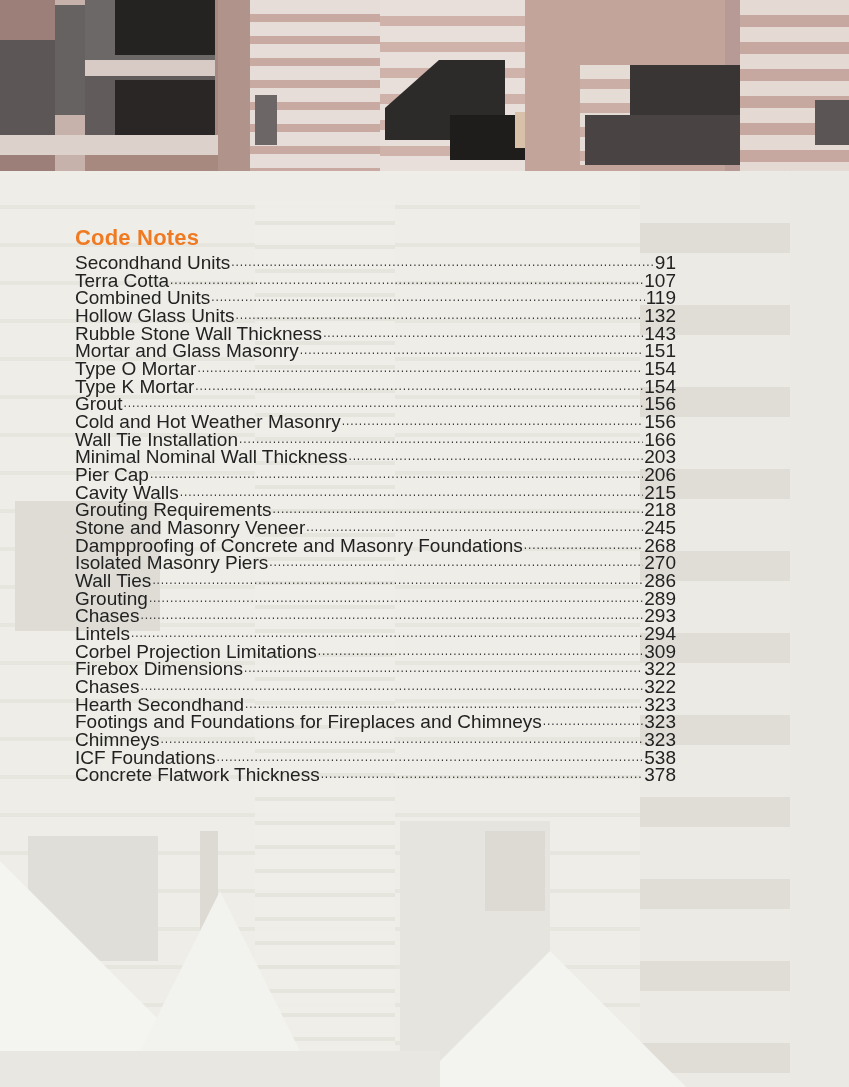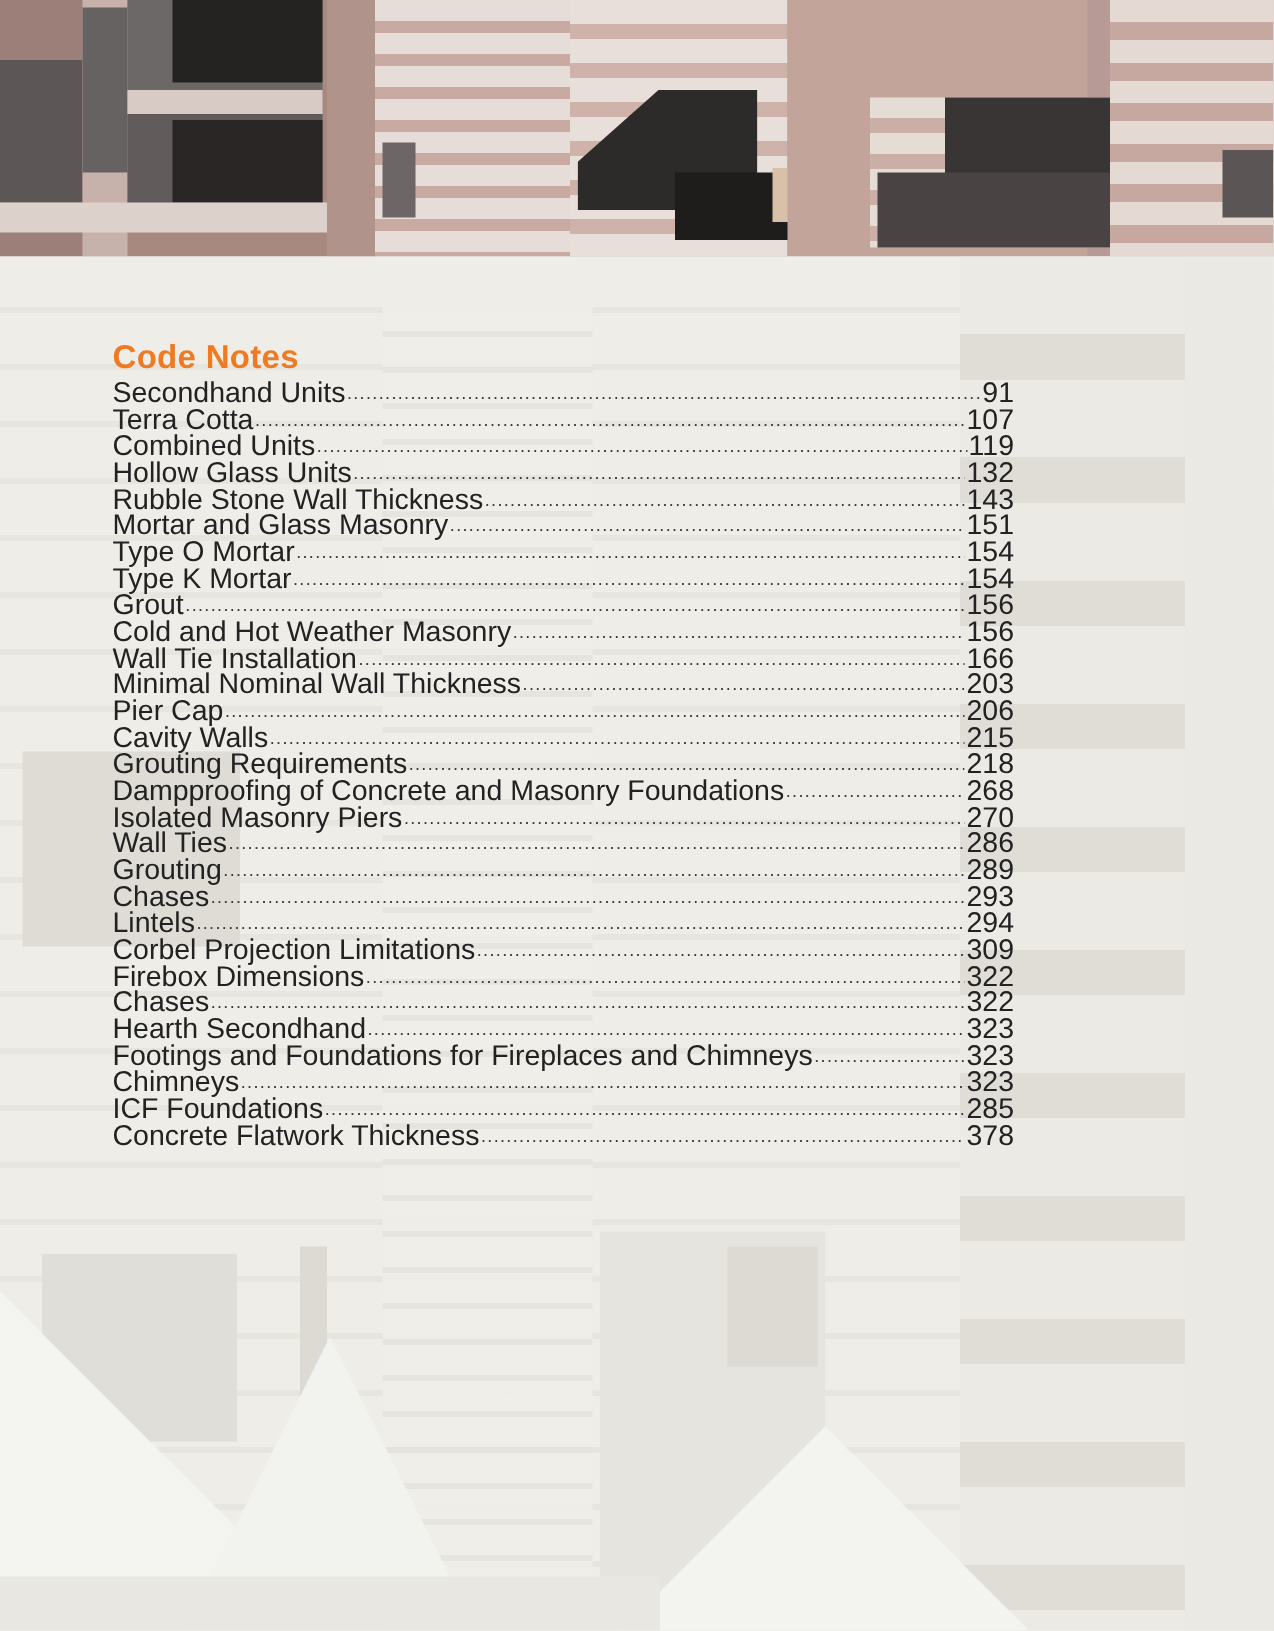--- a/index.html
+++ b/index.html
@@ -185,20 +185,25 @@
         <span class="toc-label">Cavity Walls</span>
         <span class="toc-dots"></span>
         <span class="toc-page">215</span>
       </li>
       <li class="toc-row">
         <span class="toc-label">Grouting Requirements</span>
         <span class="toc-dots"></span>
         <span class="toc-page">218</span>
       </li>
       <li class="toc-row">
+        <span class="toc-label">Stone and Masonry Veneer</span>
+        <span class="toc-dots"></span>
+        <span class="toc-page">245</span>
+      </li>
+      <li class="toc-row">
         <span class="toc-label">Dampproofing of Concrete and Masonry Foundations</span>
         <span class="toc-dots"></span>
         <span class="toc-page">268</span>
       </li>
       <li class="toc-row">
         <span class="toc-label">Isolated Masonry Piers</span>
         <span class="toc-dots"></span>
         <span class="toc-page">270</span>
       </li>
       <li class="toc-row">
@@ -247,21 +252,21 @@
         <span class="toc-page">323</span>
       </li>
       <li class="toc-row">
         <span class="toc-label">Chimneys</span>
         <span class="toc-dots"></span>
         <span class="toc-page">323</span>
       </li>
       <li class="toc-row">
         <span class="toc-label">ICF Foundations</span>
         <span class="toc-dots"></span>
-        <span class="toc-page">285</span>
+        <span class="toc-page">538</span>
       </li>
       <li class="toc-row">
         <span class="toc-label">Concrete Flatwork Thickness</span>
         <span class="toc-dots"></span>
         <span class="toc-page">378</span>
       </li>
     </ul>
 </div>
 
 </body></html>

